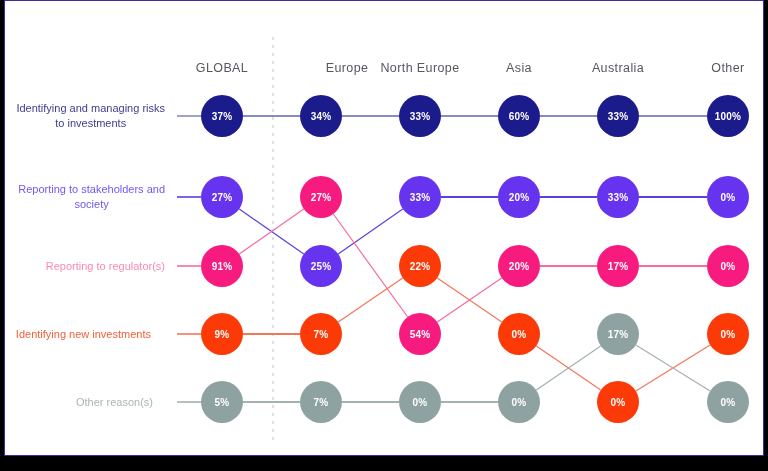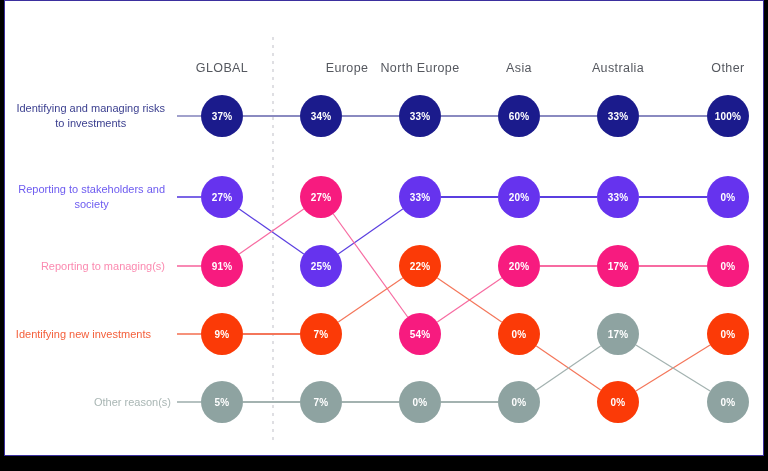--- a/index.html
+++ b/index.html
@@ -146,23 +146,23 @@
         <div class="col-header" style="left: 415px; top: 67px;">North Europe</div>
         <div class="col-header" style="left: 514px; top: 67px;">Asia</div>
         <div class="col-header" style="left: 613px; top: 67px;">Australia</div>
         <div class="col-header" style="left: 723px; top: 67px;">Other</div>
       </div>
     <div id="rowlabels-layer">
         <div class="row-label" style="right: 598px; top: 115px; color: rgb(59, 63, 143);">Identifying and managing risks
 to investments</div>
         <div class="row-label" style="right: 598px; top: 196px; color: rgb(109, 91, 240);">Reporting to stakeholders and
 society</div>
-        <div class="row-label" style="right: 598px; top: 265px; color: rgb(251, 138, 176);">Reporting to managing(s)</div>
+        <div class="row-label" style="right: 598px; top: 265px; color: rgb(251, 138, 176);">Reporting to regulator(s)</div>
         <div class="row-label" style="right: 612px; top: 333px; color: rgb(244, 96, 60);">Identifying new investments</div>
-        <div class="row-label" style="right: 592px; top: 401px; color: rgb(169, 182, 180);">Other reason(s)</div>
+        <div class="row-label" style="right: 610px; top: 401px; color: rgb(169, 182, 180);">Other reason(s)</div>
       </div>
     <div id="nodelabels-layer">
         <div class="node-label" style="left: 217px; top: 115px;">37%</div>
         <div class="node-label" style="left: 316px; top: 115px;">34%</div>
         <div class="node-label" style="left: 415px; top: 115px;">33%</div>
         <div class="node-label" style="left: 514px; top: 115px;">60%</div>
         <div class="node-label" style="left: 613px; top: 115px;">33%</div>
         <div class="node-label" style="left: 723px; top: 115px;">100%</div>
         <div class="node-label" style="left: 217px; top: 196px;">27%</div>
         <div class="node-label" style="left: 316px; top: 265px;">25%</div>

